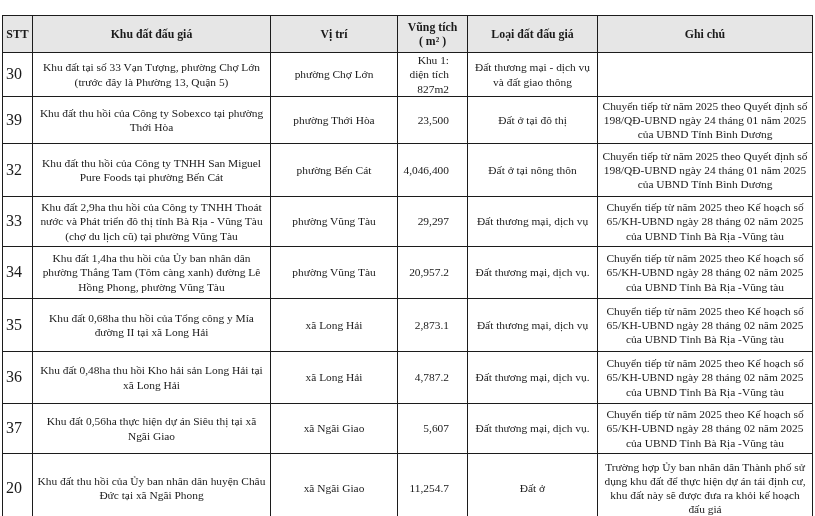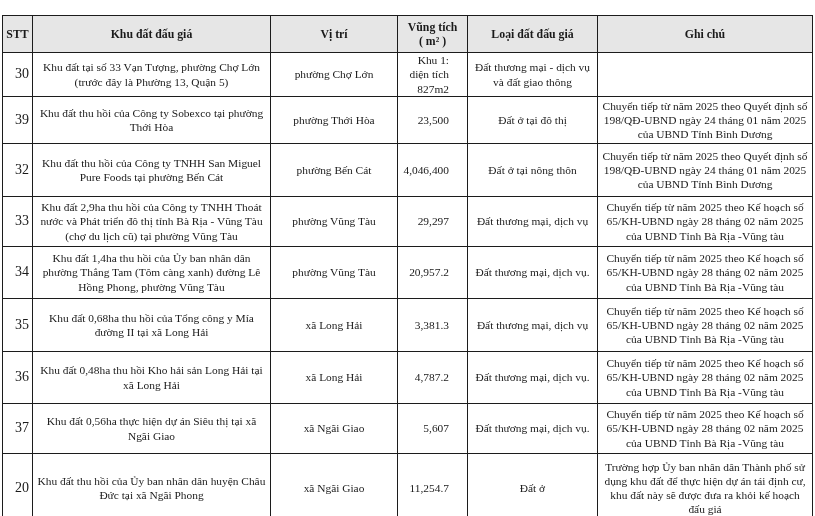--- a/index.html
+++ b/index.html
@@ -5,21 +5,21 @@
   html, body { margin:0; padding:0; background:#ffffff; }
   body { width:815px; height:516px; overflow:hidden; position:relative;
          font-family:"Liberation Serif", "DejaVu Serif", serif; color:#1a1a1a; }
   table { position:absolute; left:2px; top:15px; border-collapse:collapse;
           table-layout:fixed; width:810px; }
   td, th { border:1.6px solid #1c1c1c; font-size:11.4px; line-height:14.2px;
            padding:0 3px; vertical-align:middle; overflow:hidden; }
   th { background:#e6e6e6; font-weight:bold; text-align:center; font-size:11.8px; }
   td.c { text-align:center; }
   td.r { text-align:right; padding-right:18px; }
-  td.stt { text-align:right; font-size:14px; }
+  td.stt { text-align:left; font-size:16px; }
   tr.h { height:37px; }
 </style>
 </head>
 <body>
 
 <table>
   <colgroup>
     <col style="width:30px">
     <col style="width:238px">
     <col style="width:127px">
@@ -75,21 +75,21 @@
       <td class="c">Khu đất 1,4ha thu hồi của Ủy ban nhân dân phường Thắng Tam  (Tôm càng xanh) đường Lê Hồng Phong, phường Vũng Tàu</td>
       <td class="c">phường Vũng Tàu</td>
       <td class="r">20,957.2</td>
       <td class="c">Đất thương mại, dịch vụ.</td>
       <td class="c">Chuyển tiếp từ năm 2025 theo Kế hoạch số 65/KH-UBND ngày 28 tháng 02 năm 2025 của UBND Tỉnh Bà Rịa -Vũng tàu</td>
     </tr>
     <tr style="height:53px">
       <td class="stt">35</td>
       <td class="c">Khu đất 0,68ha thu hồi của Tổng công y Mía đường II tại xã Long Hải</td>
       <td class="c">xã Long Hải</td>
-      <td class="r">3,381.3</td>
+      <td class="r">2,873.1</td>
       <td class="c">Đất thương mại, dịch vụ</td>
       <td class="c">Chuyển tiếp từ năm 2025 theo Kế hoạch số 65/KH-UBND ngày 28 tháng 02 năm 2025 của UBND Tỉnh Bà Rịa -Vũng tàu</td>
     </tr>
     <tr style="height:52px">
       <td class="stt">36</td>
       <td class="c">Khu đất 0,48ha thu hồi Kho hải sản Long Hải tại xã Long Hải</td>
       <td class="c">xã Long Hải</td>
       <td class="r">4,787.2</td>
       <td class="c">Đất thương mại, dịch vụ.</td>
       <td class="c">Chuyển tiếp từ năm 2025 theo Kế hoạch số 65/KH-UBND ngày 28 tháng 02 năm 2025 của UBND Tỉnh Bà Rịa -Vũng tàu</td>

